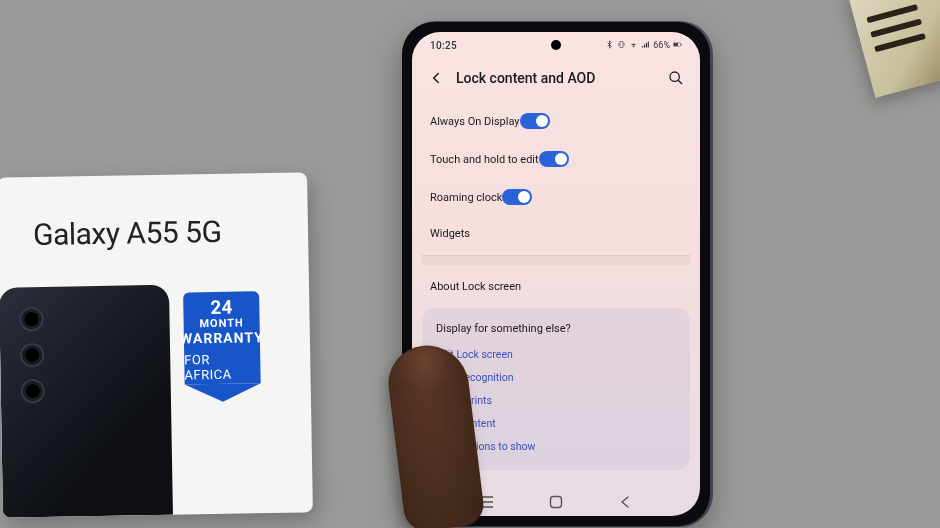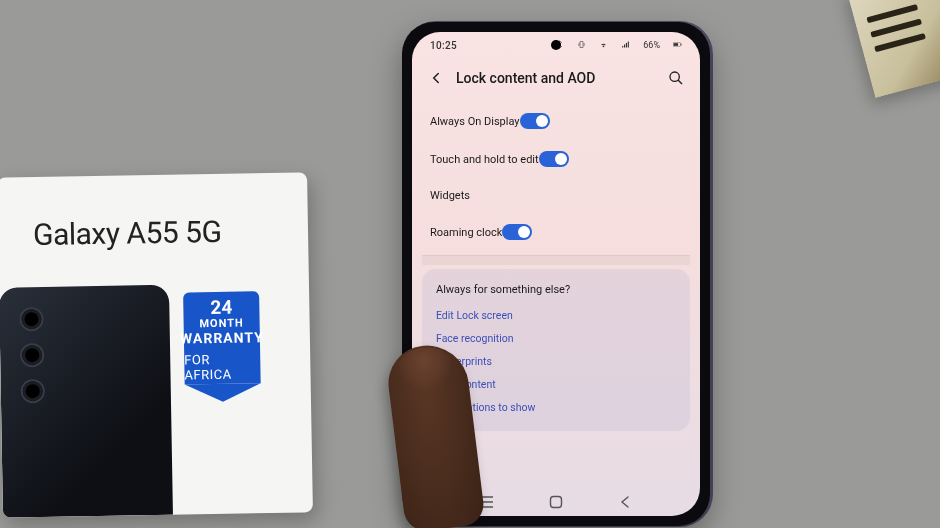--- a/index.html
+++ b/index.html
@@ -142,21 +142,21 @@
       height: 26px;
       display: flex;
       align-items: center;
       justify-content: space-between;
       padding: 0 18px;
       font-size: 10px;
       color: #333;
       position: relative;
     }
     .status-left { font-weight: 500; letter-spacing: 0.3px; }
-    .status-right { display: flex; align-items: center; gap: 13px; font-size: 9px; }
+    .status-right { display: flex; align-items: center; gap: 3px; font-size: 9px; }
     .status-right svg { width: 9px; height: 9px; }
     
     
     .header {
       height: 40px;
       display: flex;
       align-items: center;
       padding: 0 12px;
       gap: 8px;
     }
@@ -352,29 +352,32 @@
     <div class="content">
       <div class="row">
         <span>Always On Display</span>
         <div class="toggle"></div>
       </div>
       <div class="row">
         <span>Touch and hold to edit</span>
         <div class="toggle"></div>
       </div>
       <div class="row">
-        <span>Widgets</span>
-      </div>
-      <div class="row">
         <span>Roaming clock</span>
         <div class="toggle"></div>
       </div>
+      <div class="row">
+        <span>Widgets</span>
+      </div>
       <div class="divider"></div>
+      <div class="row">
+        <span>About Lock screen</span>
+      </div>
       <div class="suggestions">
-        <div class="suggestions-title">Always for something else?</div>
+        <div class="suggestions-title">Display for something else?</div>
         <a class="suggestion-link">Edit Lock screen</a>
         <a class="suggestion-link">Face recognition</a>
         <a class="suggestion-link">Fingerprints</a>
         <a class="suggestion-link">Hide content</a>
         <a class="suggestion-link">Notifications to show</a>
       </div>
     </div>
 
     <div class="nav-bar">
       <div class="nav-btn">

